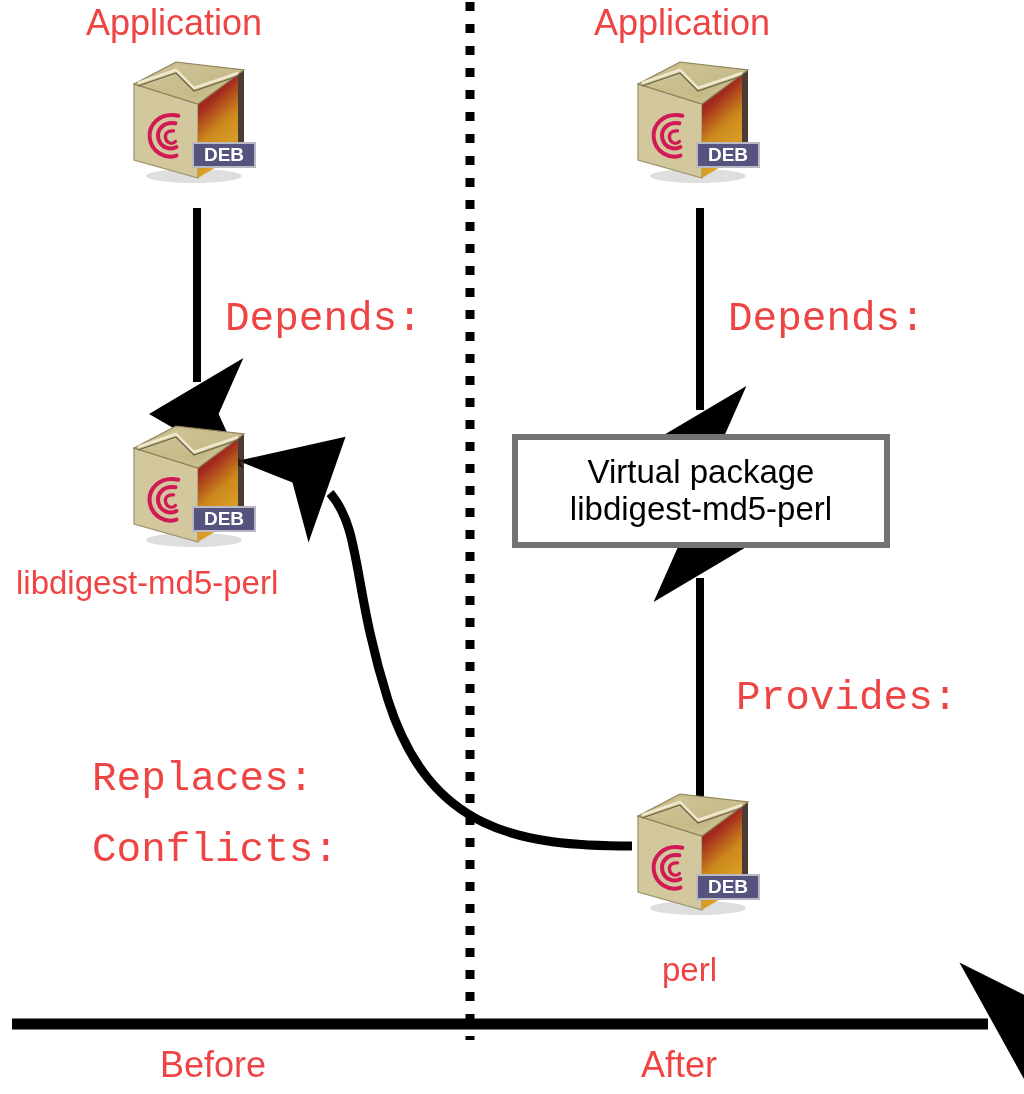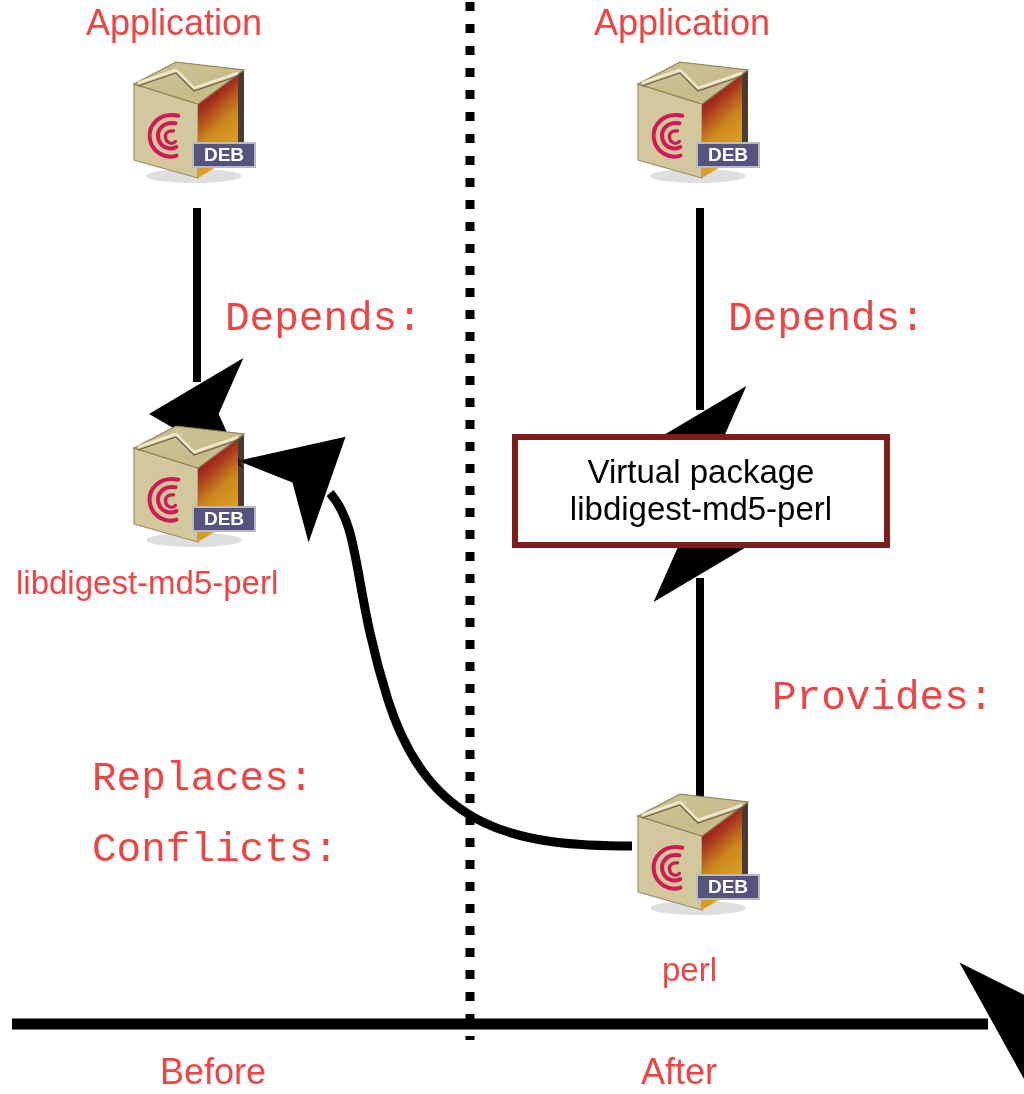--- a/index.html
+++ b/index.html
@@ -33,35 +33,35 @@
     white-space: pre;
     line-height: 1.05;
     color: #ef4444;
   }
   .sans { font-family: "Liberation Sans", sans-serif; }
   .mono { font-family: "Liberation Mono", "DejaVu Sans Mono", monospace; margin-top: 32px; }
 
   .label-app      { font-size: 36px; }
   .label-pkgname  { font-size: 33px; }
   .label-rel      { font-size: 41px; letter-spacing: 0px; }
-  .label-axis     { font-size: 36px; margin-top: 7px; }
+  .label-axis     { font-size: 36px; }
   .label-vbox     { font-size: 33px; text-align: center; }
 
   
   .deb-icon {
     position: absolute;
     width: 150px;
     height: 140px;
   }
   .deb-icon svg { display: block; }
 
   .vbox {
     position: absolute;
     box-sizing: border-box;
-    border: 6px solid #7f1d1d;
+    border: 6px solid #737373;
     background: #fff;
     display: flex;
     flex-direction: column;
     align-items: center;
     justify-content: center;
   }
   .vbox > div { line-height: 1.12; }
 </style>
 </head>
 <body>
@@ -220,21 +220,21 @@
     </svg>
   </div>
 
   <div class="txt mono label-rel" style="left:728px; top:266px;">Depends:</div>
 
   <div class="vbox" style="left:512px; top:434px; width:378px; height:114px;">
     <div class="sans label-vbox">Virtual package</div>
     <div class="sans label-vbox">libdigest-md5-perl</div>
   </div>
 
-  <div class="txt mono label-rel" style="left:772px; top:645px;text-align:right;">Provides:</div>
+  <div class="txt mono label-rel" style="left:736px; top:645px;text-align:right;">Provides:</div>
 
   <div class="deb-icon" style="left:620px; top:780px;">
     <svg width="150" height="140" viewBox="0 0 150 140" xmlns="http://www.w3.org/2000/svg">
       <defs>
         <linearGradient id="faceR4" x1="0" y1="0" x2="0.35" y2="1">
           <stop offset="0%" stop-color="#7d1a1f"></stop>
           <stop offset="32%" stop-color="#a32a1e"></stop>
           <stop offset="62%" stop-color="#cc8a1c"></stop>
           <stop offset="100%" stop-color="#e0a72c"></stop>
         </linearGradient>

